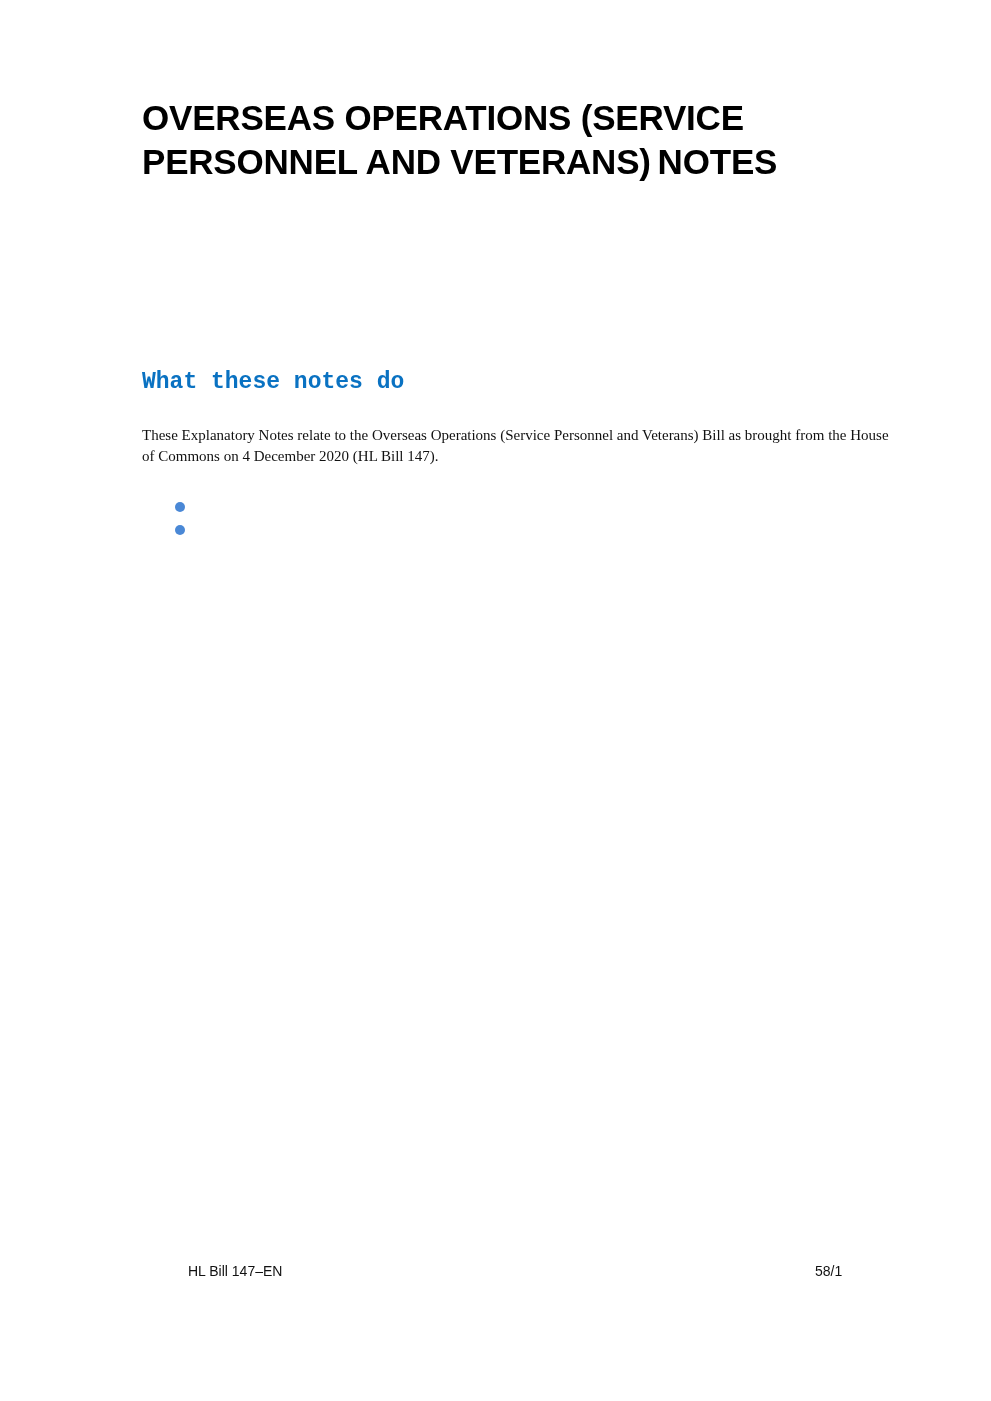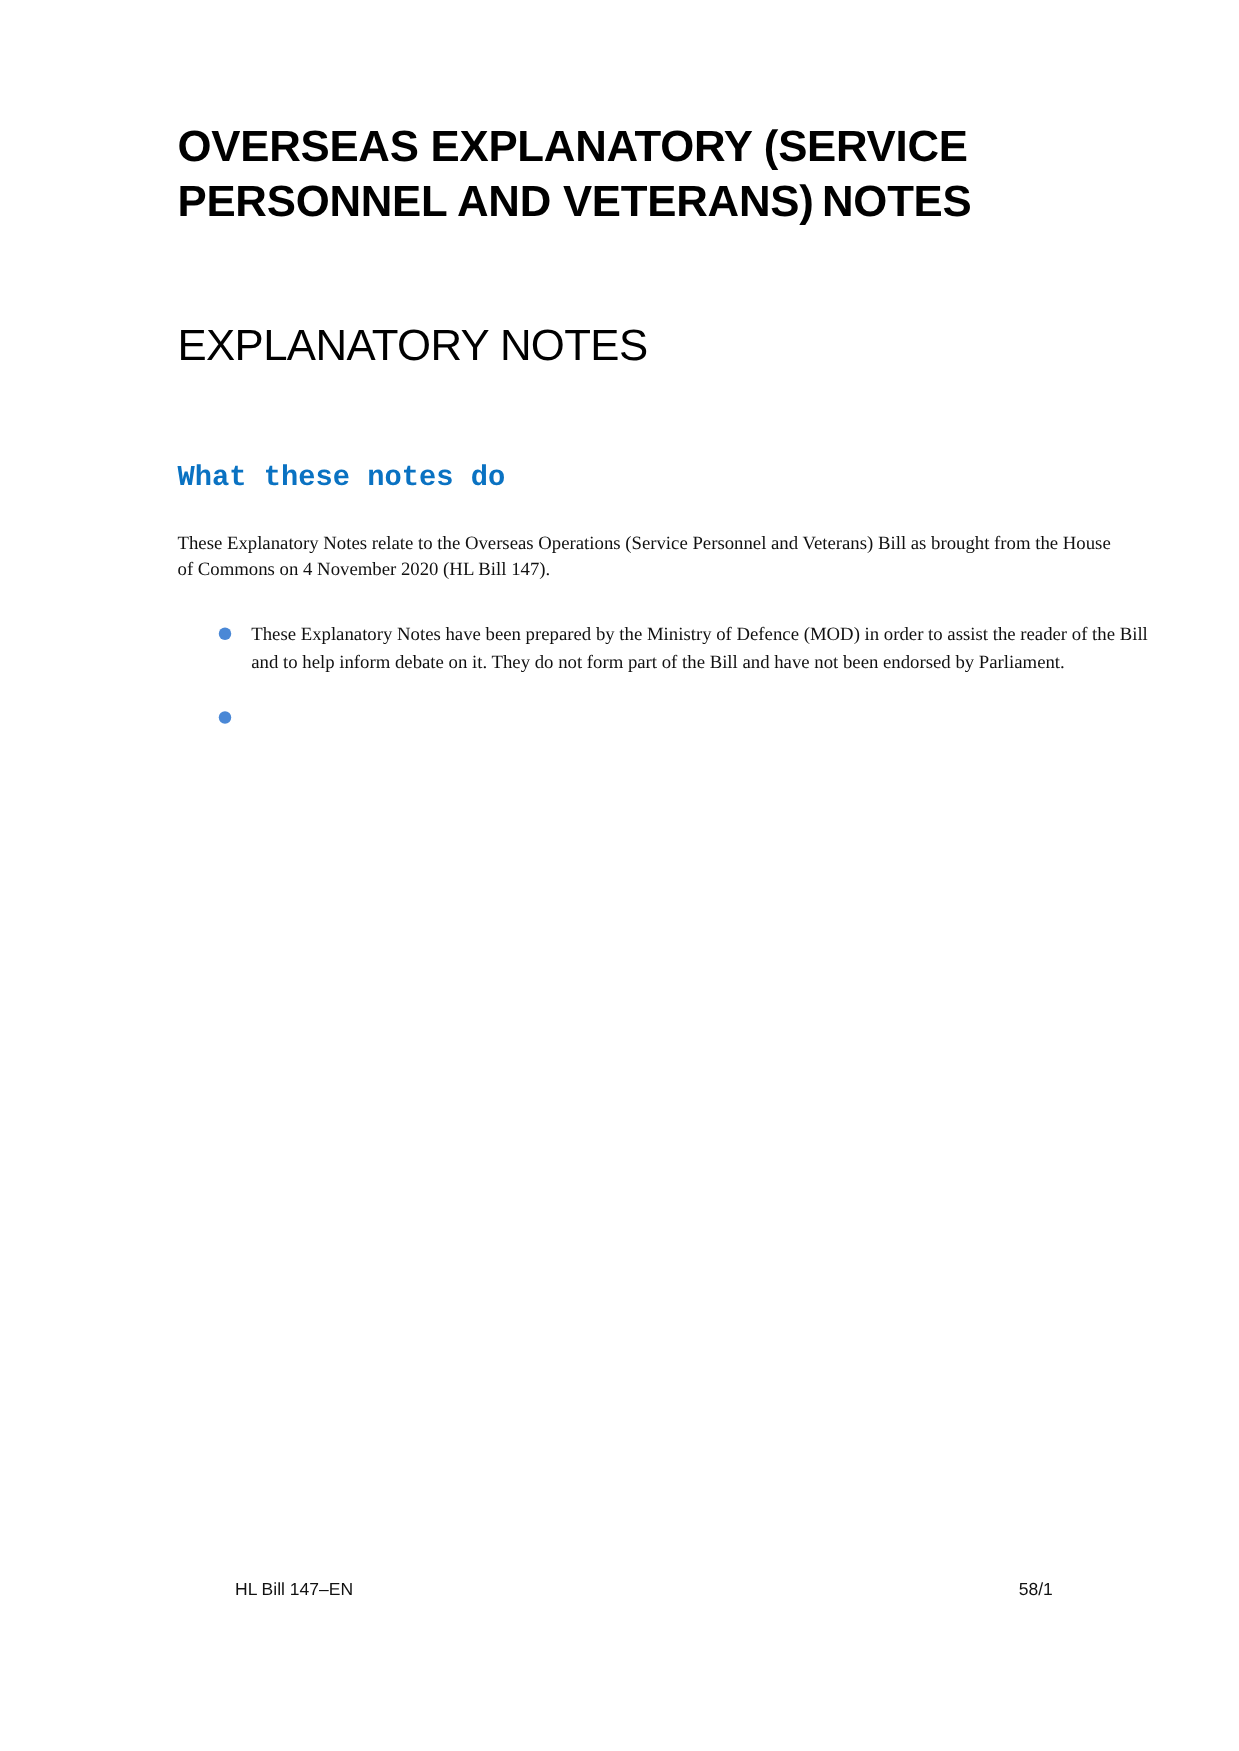--- a/index.html
+++ b/index.html
@@ -35,34 +35,32 @@
     .footer-left { position: absolute; left: 188px; top: 1262px;
       font-family: "Liberation Sans", sans-serif; font-size: 14px; line-height: 18px; color: #111; text-align: right; }
     .footer-right { position: absolute; left: 815px; top: 1262px;
       font-family: "Liberation Sans", sans-serif; font-size: 14px; line-height: 18px; color: #111; }
   </style>
 </head>
 <body>
 
 <div class="page">
   <h1 class="title">
-    <span>OVERSEAS EXPLANATORY (SERVICE</span>
+    <span>OVERSEAS OPERATIONS (SERVICE</span>
     <span>PERSONNEL AND VETERANS) NOTES</span>
   </h1>
 
-  <h2 class="subtitle">EXPLANATORY NOTES</h2>
 
   <h3 class="section-heading">What these notes do</h3>
 
-  <p class="intro">These Explanatory Notes relate to the Overseas Operations (Service Personnel and Veterans) Bill as brought from the House of Commons on 4 November 2020 (HL Bill 147).</p>
+  <p class="intro">These Explanatory Notes relate to the Overseas Operations (Service Personnel and Veterans) Bill as brought from the House of Commons on 4 December 2020 (HL Bill 147).</p>
 
   <ul class="bullets">
     <li class="bullet-item">
       <span class="bullet-dot"></span>
-      <span>These Explanatory Notes have been prepared by the Ministry of Defence (MOD) in order to assist the reader of the Bill and to help inform debate on it. They do not form part of the Bill and have not been endorsed by Parliament.</span>
     </li>
     <li class="bullet-item">
       <span class="bullet-dot"></span>
     </li>
   </ul>
 
   <div class="footer-left">HL Bill 147–EN</div>
   <div class="footer-right">58/1</div>
 </div>
 

